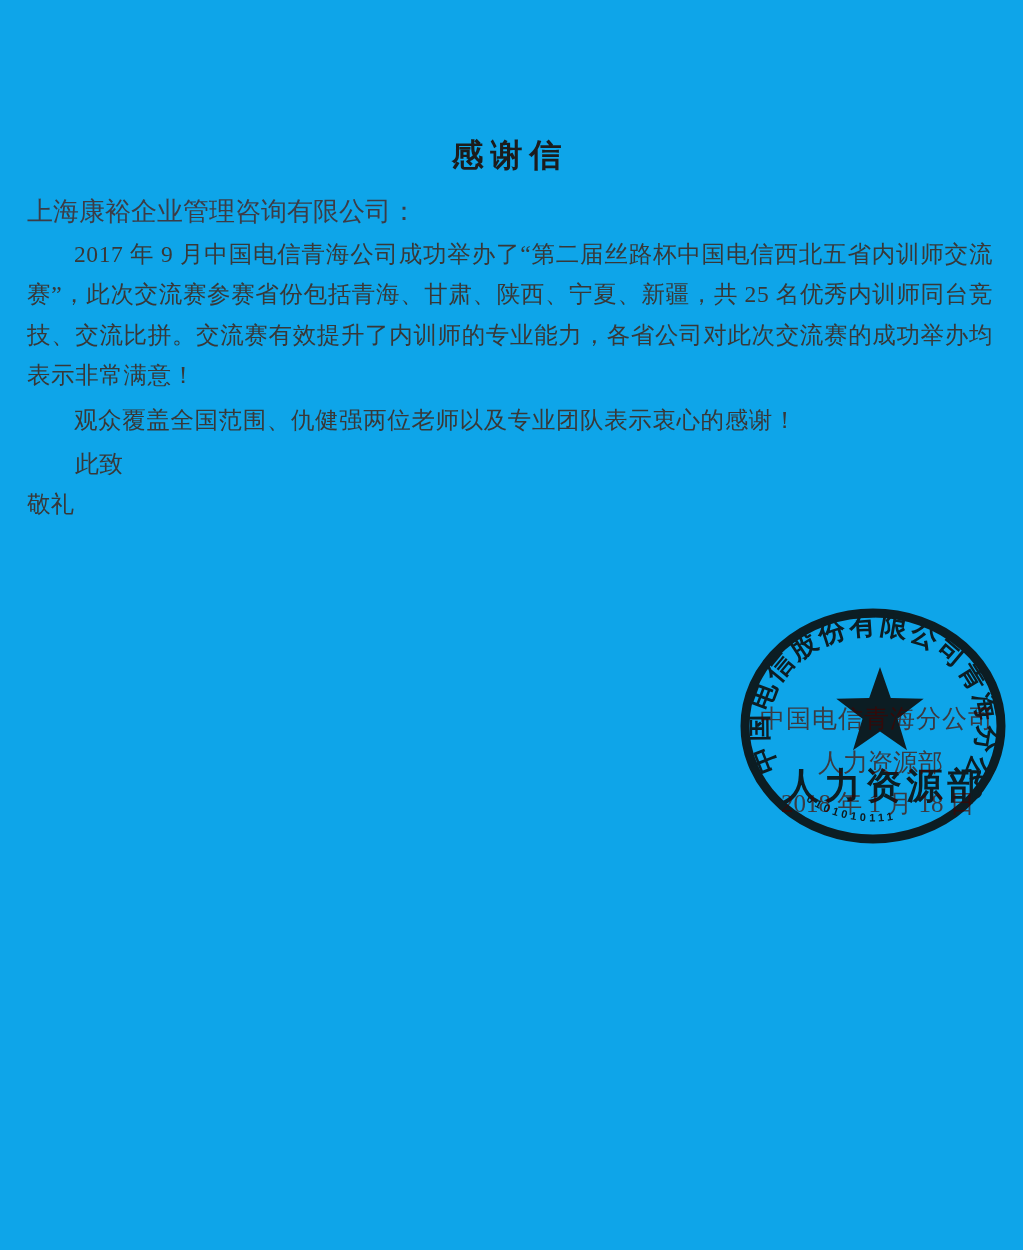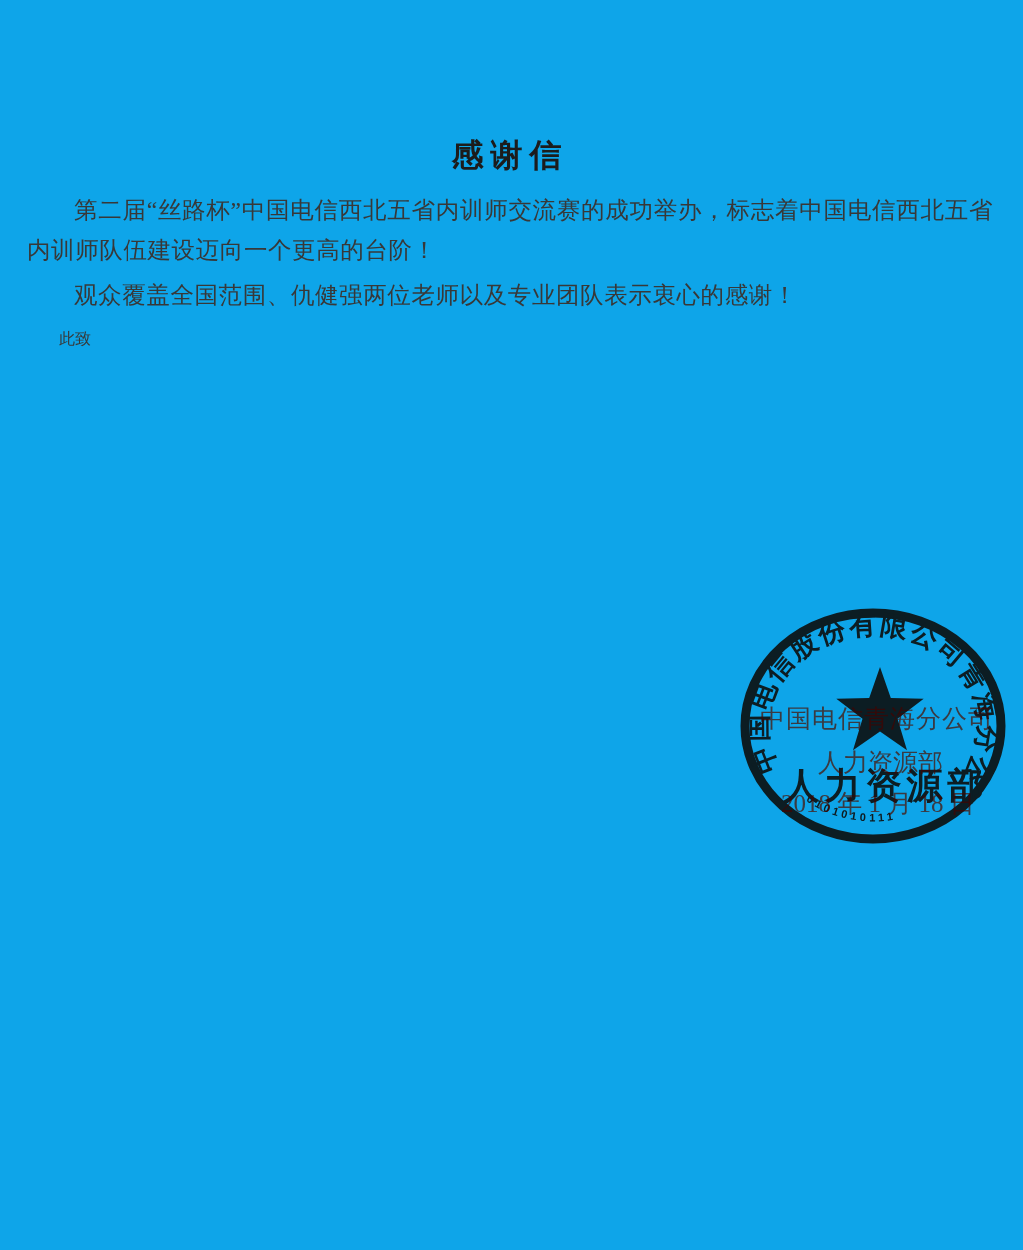--- a/index.html
+++ b/index.html
@@ -28,21 +28,21 @@
   }
   .body-text p{
     font-size:23.5px;
     line-height:40.4px;
     letter-spacing:0.6px;
     text-align:justify;
     text-indent:2em;
     margin:0 0 4px 0;
   }
   .closing-respect{
-    font-size:16px;line-height:40.4px;margin:0;text-indent:2em;
+    font-size:24px;line-height:40.4px;margin:0;text-indent:2em;
   }
   .closing-salute{
     font-size:23.5px;line-height:40.4px;margin:0;
   }
   .sig-line{position:absolute;white-space:nowrap;color:#3a3a42;}
   .sig-company{top:702px;left:760px;font-size:25px;letter-spacing:1px;}
   .sig-dept{top:746px;left:818px;font-size:25px;}
   .sig-date{top:787px;left:781px;font-size:25px;}
   .stamp{
     position:absolute;
@@ -53,25 +53,27 @@
   }
   .stamp text{font-family:"Liberation Sans","DejaVu Sans",sans-serif;}
 </style>
 </head>
 <body>
 
 <div class="page">
 
   <div class="content">
     <h1 class="title">感谢信</h1>
+    <p class="salutation">上海康裕企业管理咨询有限公司：</p>
     <div class="body-text">
-      <p>第二届“丝路杯”中国电信西北五省内训师交流赛的成功举办，标志着中国电信西北五省内训师队伍建设迈向一个更高的台阶！</p>
+      <p>2017 年 9 月中国电信青海公司成功举办了“第二届丝路杯中国电信西北五省内训师交流赛”，此次交流赛参赛省份包括青海、甘肃、陕西、宁夏、新疆，共 25 名优秀内训师同台竞技、交流比拼。交流赛有效提升了内训师的专业能力，各省公司对此次交流赛的成功举办均表示非常满意！</p>
       <p>观众覆盖全国范围、仇健强两位老师以及专业团队表示衷心的感谢！</p>
     </div>
     <p class="closing-respect">此致</p>
+    <p class="closing-salute">敬礼</p>
   </div>
 
   <div class="sig-line sig-company">中国电信青海分公司</div>
   <div class="sig-line sig-dept">人力资源部</div>
   <div class="sig-line sig-date">2018 年 1 月 18 日</div>
 
   <svg class="stamp" viewBox="0 0 276 244">
     <ellipse cx="138" cy="122" rx="128" ry="113" fill="none" stroke="#d9201a" stroke-width="9"></ellipse>
     <path id="ring-arc" d="M 46.2 168 A 106 92 0 1 1 229.8 168" fill="none"></path>
     <text fill="#d9201a" font-size="27" font-weight="bold" letter-spacing="2.5">

